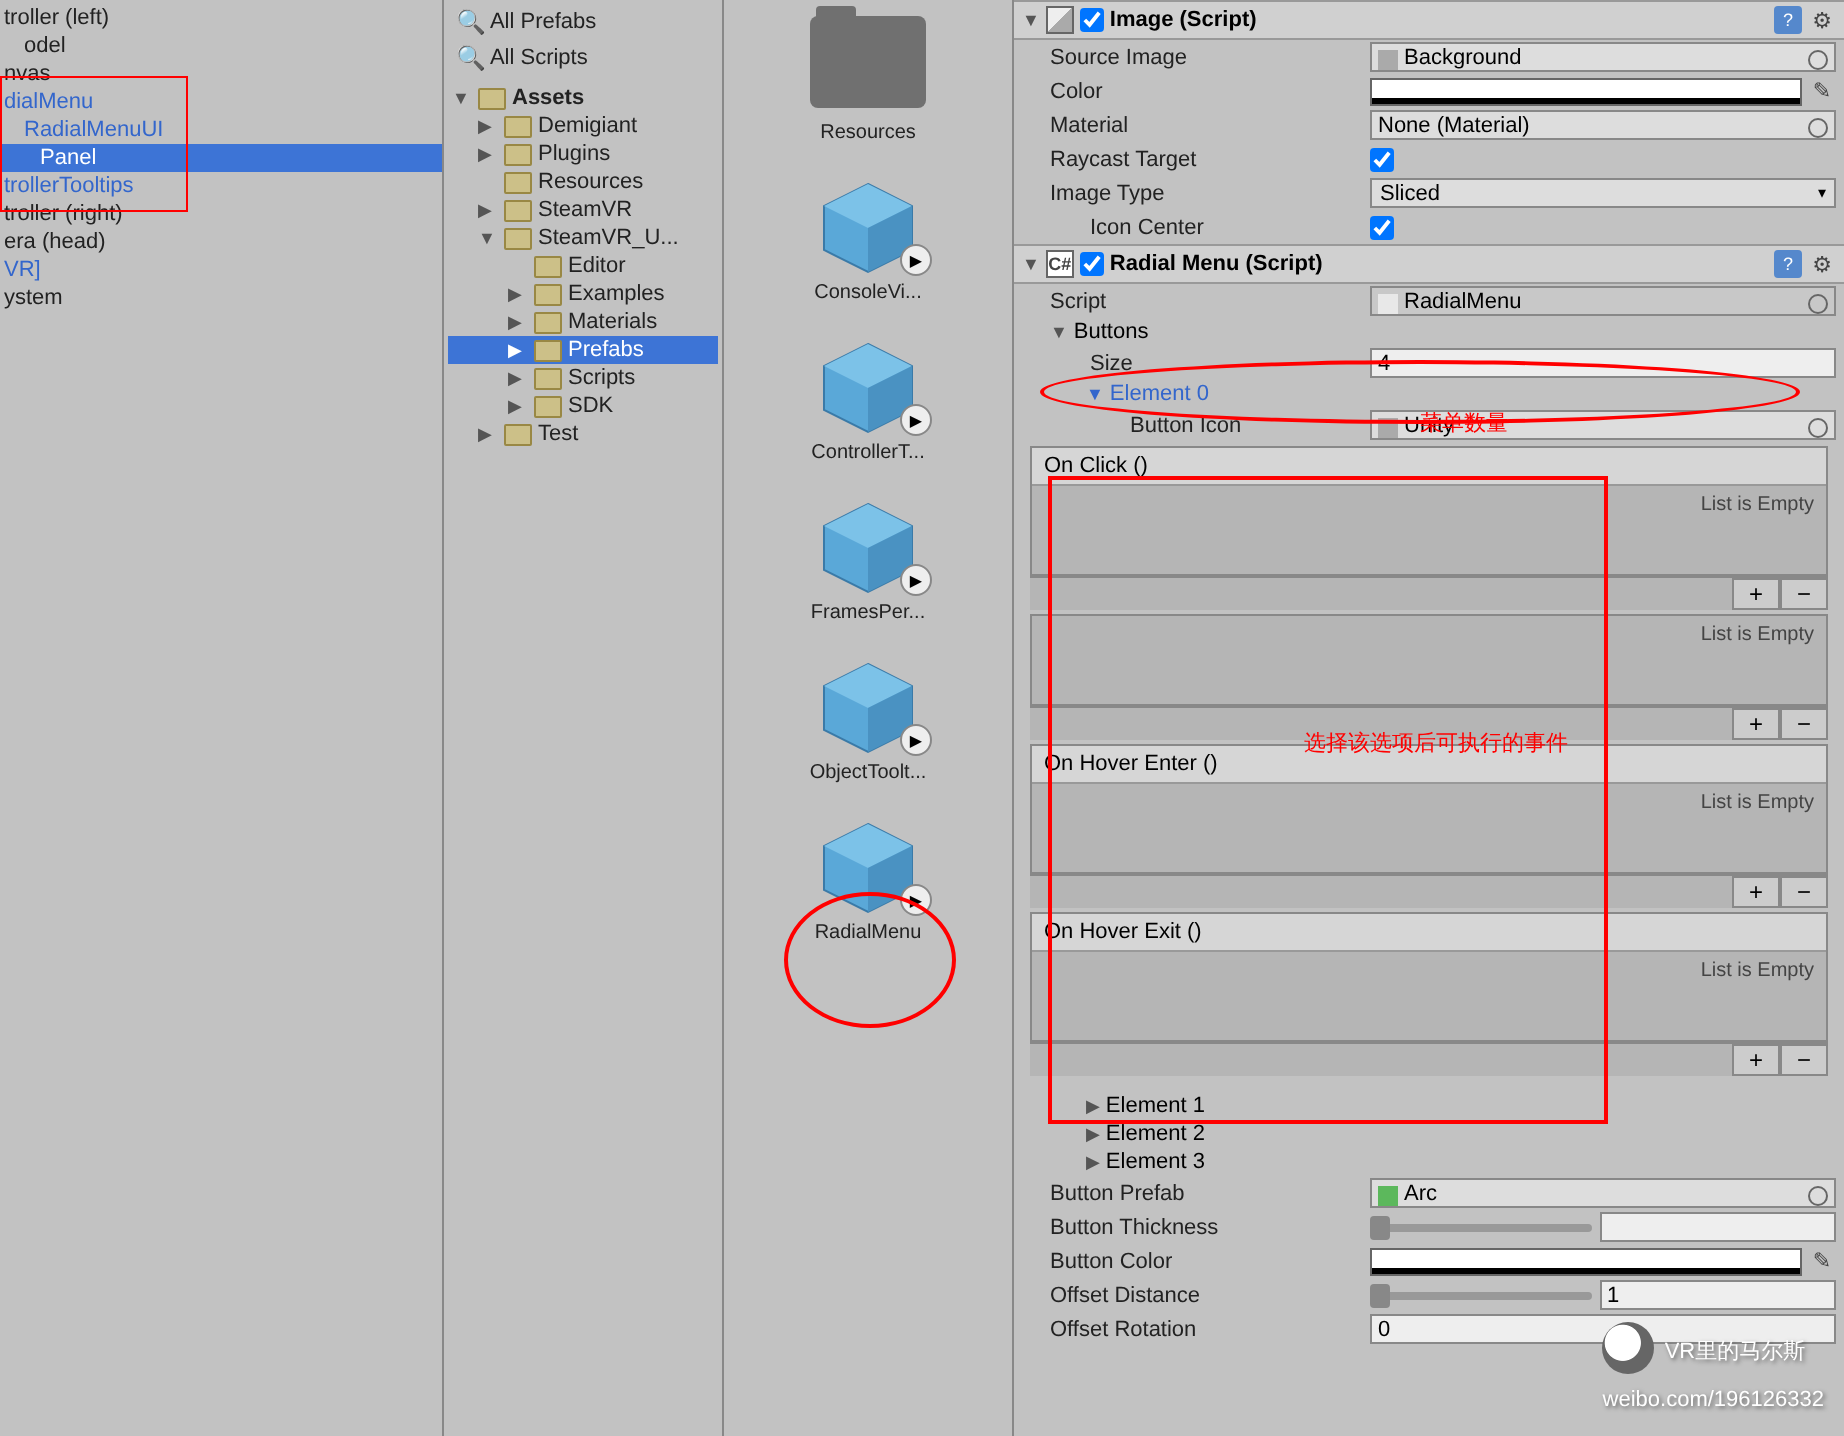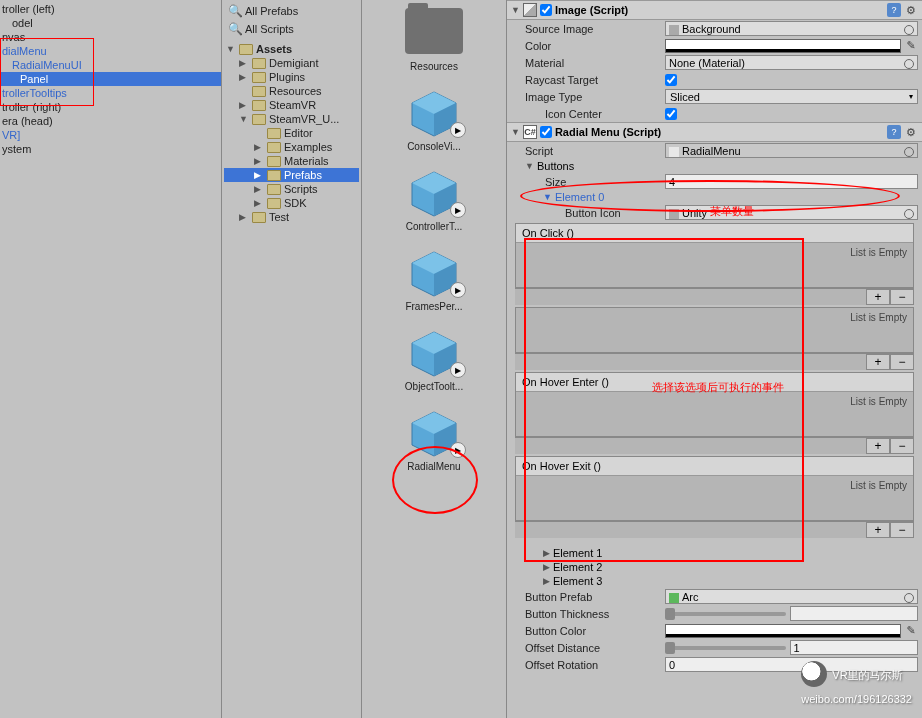--- a/index.html
+++ b/index.html
@@ -43,21 +43,21 @@
     .component { background: #c2c2c2; }
     .component-header { display: flex; align-items: center; padding: 2px 4px; background: #d0d0d0; border-top: 1px solid #999; border-bottom: 1px solid #999; gap: 3px; }
     .component-header .arrow { font-size: 9px; color: #555; }
     .component-header .icon-square { width: 14px; height: 14px; background: linear-gradient(135deg, #eee 50%, #aaa 50%); border: 1px solid #666; }
     .component-header .icon-c { width: 14px; height: 14px; background: #fff; border: 1px solid #666; display: flex; align-items: center; justify-content: center; font-size: 9px; color: #444; font-weight: bold; }
     .component-header input[type=checkbox] { width: 12px; height: 12px; }
     .component-header .title { font-weight: bold; flex: 1; }
     .component-header .help-icon { width: 14px; height: 14px; background: #5588cc; border-radius: 2px; color: white; font-size: 9px; display: flex; align-items: center; justify-content: center; }
     .component-header .gear-icon { width: 14px; height: 14px; display: flex; align-items: center; justify-content: center; color: #444; }
 
-    .field-row { display: flex; align-items: center; padding: 1px 4px 1px 18px; gap: 0; min-height: 17px; }
+    .field-row { display: flex; align-items: center; padding: 1px 4px 1px 18px; gap: 20px; min-height: 17px; }
     .field-row .label { width: 140px; color: #222; }
     .field-row .label.indent { padding-left: 20px; }
     .field-row .label.indent2 { padding-left: 40px; }
     .field-row input[type=text] { flex: 1; background: #eee; border: 1px solid #888; padding: 1px 3px; height: 15px; }
     .field-row input[type=checkbox] { width: 12px; height: 12px; }
     .object-field { flex: 1; display: flex; align-items: flex-end; background: #ddd; border: 1px solid #888; padding: 0 3px; height: 15px; gap: 3px; }
     .object-field .obj-icon { width: 10px; height: 10px; background: #aaa; display: inline-block; }
     .object-field .obj-circle { width: 10px; height: 10px; border: 1px solid #666; border-radius: 50%; margin-left: auto; }
     .dropdown-field { flex: 1; display: flex; align-items: center; background: #ddd; border: 1px solid #888; padding: 0 4px; height: 15px; }
     .dropdown-field .dd-arrow { margin-left: auto; font-size: 8px; }
@@ -405,20 +405,20 @@
     </div>
     <div class="field-row">
       <span class="label">Offset Rotation</span>
       <input type="text" value="0" style="">
     </div>
   </div>
 
   <div class="red-ellipse" style="left:520px;top:180px;width:380px;height:32px"></div>
   <div class="anno-text" style="left:710px;top:204px">菜单数量</div>
   <div class="red-box-large" style="left:524px;top:238px;width:280px;height:324px"></div>
-  <div class="anno-text" style="left:652px;top:380px">选择该选项后可执行的事件</div>
+  <div class="anno-text" style="left:652px;top:364px">选择该选项后可执行的事件</div>
 </div>
 
 <div class="watermark">
   <span class="weibo-logo"></span>
   <span>VR里的马尔斯</span><br>
   <span>weibo.com/196126332</span>
 </div>
 
 </body></html>

